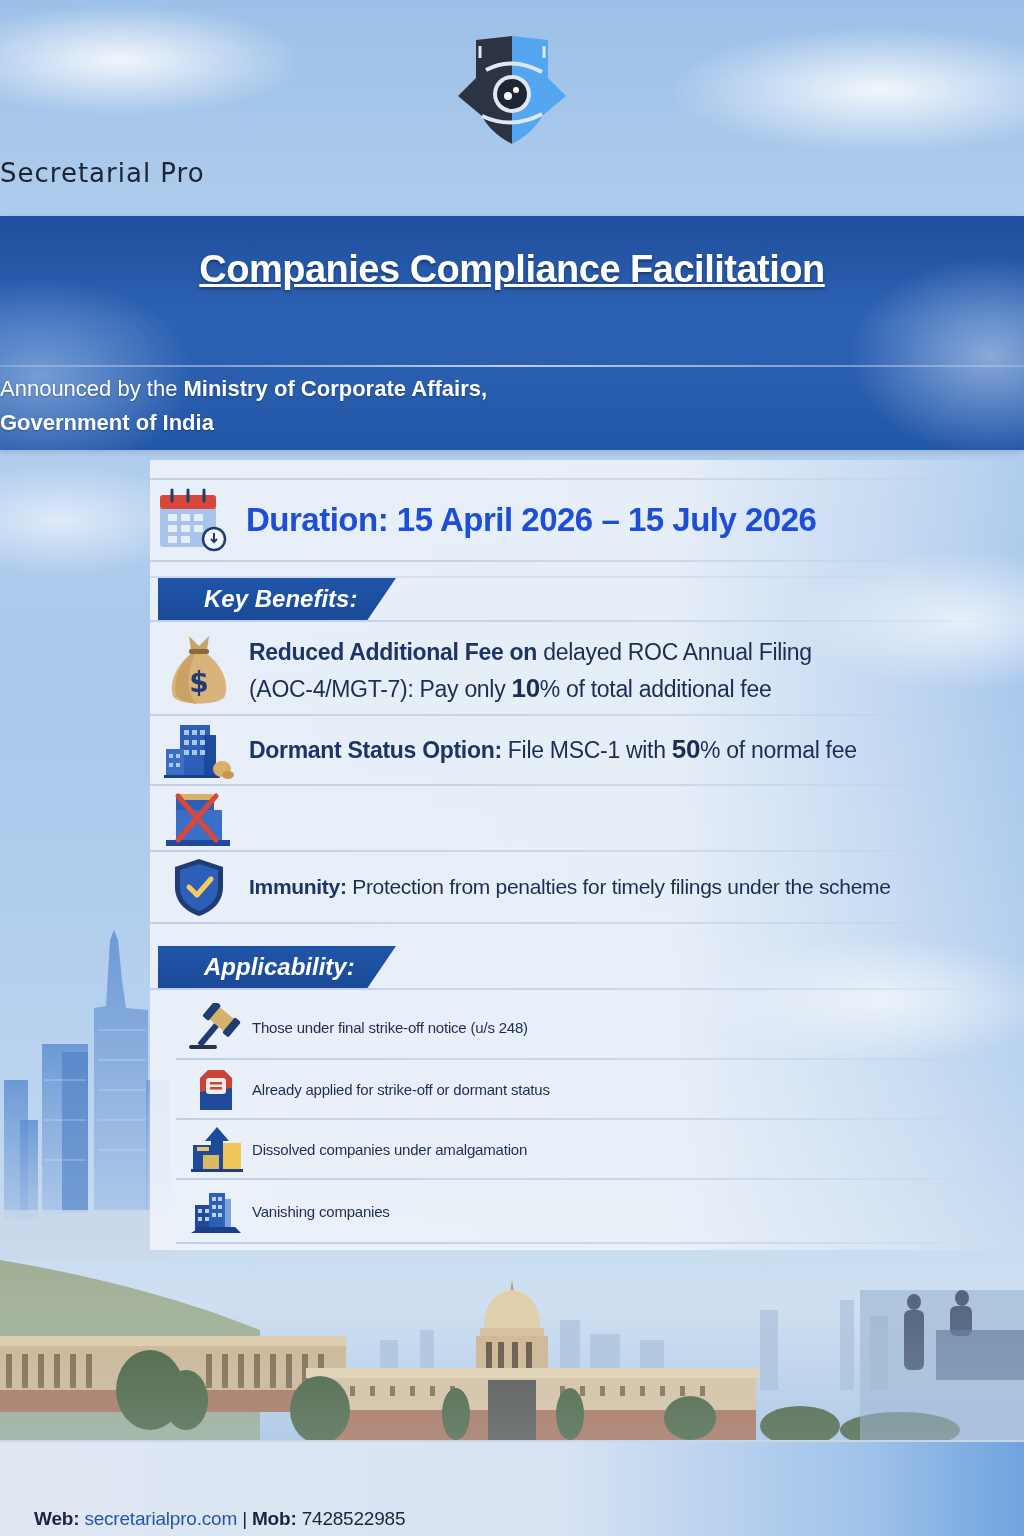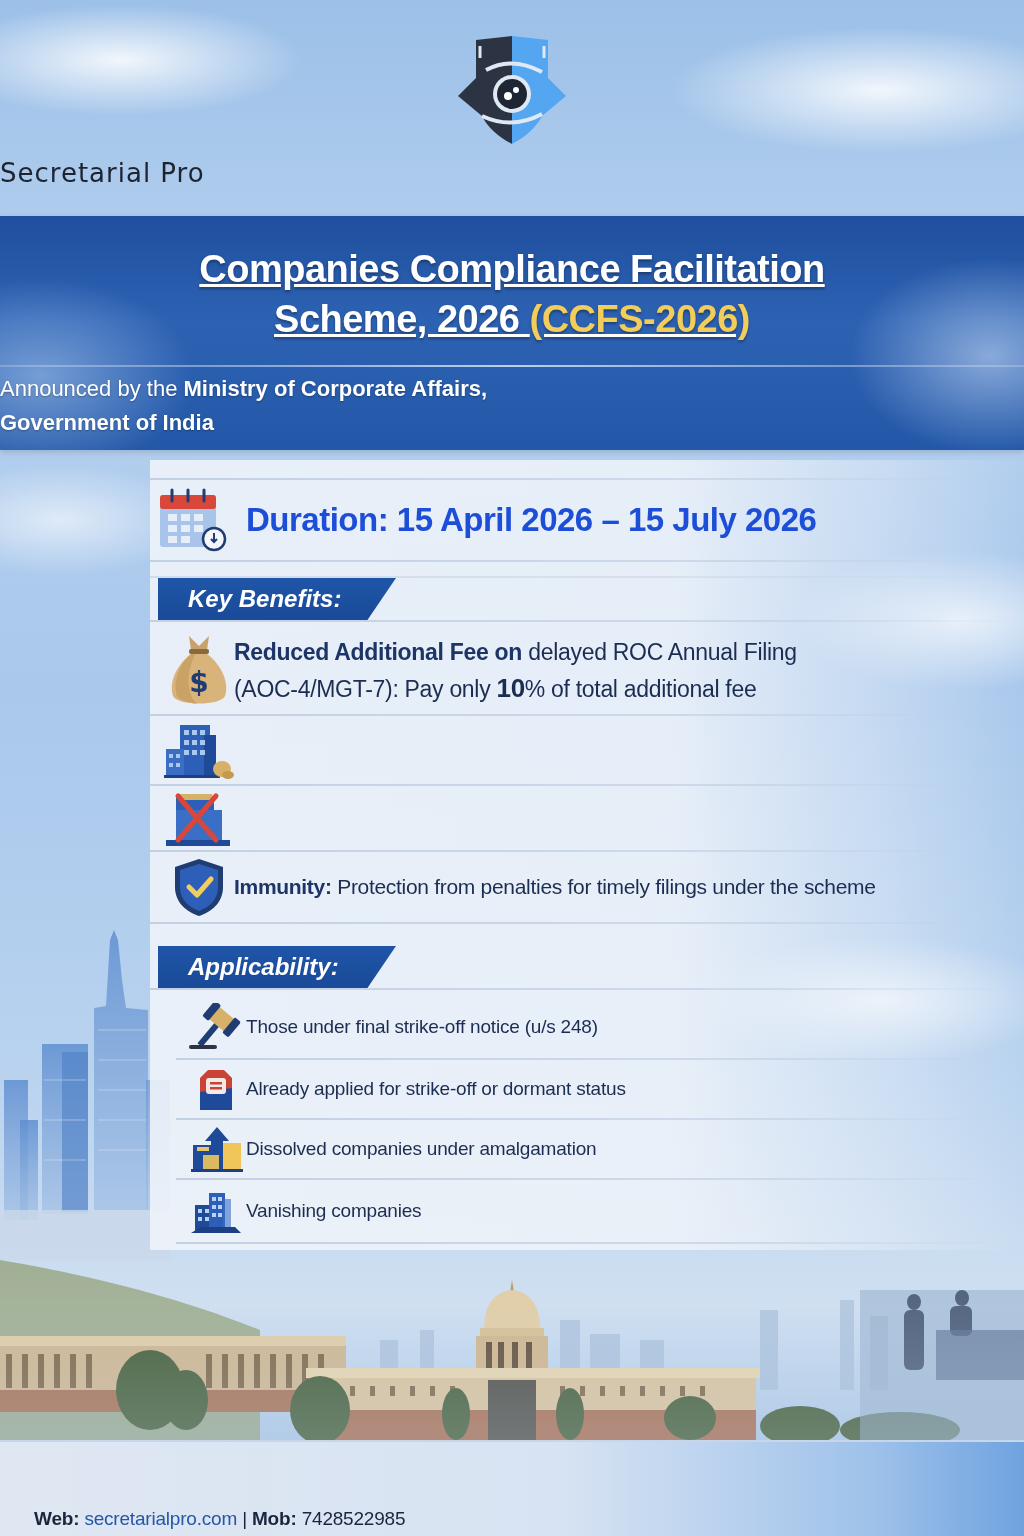--- a/index.html
+++ b/index.html
@@ -53,33 +53,33 @@
   .row-line{position:absolute;left:150px;height:2px;background:linear-gradient(90deg,rgba(190,205,225,.9),rgba(190,205,225,.6) 70%,rgba(190,205,225,0));}
 
   .duration{position:absolute;left:158px;top:486px;height:68px;display:flex;align-items:center}
   .duration-text{margin-left:16px;font-size:33px;font-weight:bold;color:#1d4ed8;letter-spacing:-.5px}
 
   .section-tag{
     position:absolute;left:158px;height:42px;width:238px;
     background:linear-gradient(180deg,#1f55a8,#1a4a98);
     clip-path:polygon(0 0,100% 0,88% 100%,0 100%);
     color:#fff;font-style:italic;font-weight:bold;font-size:24px;
-    padding-left:30px;line-height:42px;
+    padding-left:46px;line-height:42px;
   }
 
   .benefit{position:absolute;left:164px;display:flex;align-items:center}
   .benefit-icon{width:70px;height:62px;flex:0 0 70px;display:flex;align-items:center;justify-content:center}
-  .benefit-text{margin-left:0;font-size:23px;line-height:36px;color:#1c2d52;letter-spacing:-.3px}
+  .benefit-text{margin-left:15px;font-size:23px;line-height:36px;color:#1c2d52;letter-spacing:-.3px}
   .benefit-text b{font-weight:bold;color:#1c3566}
   .benefit-text .big{font-size:26px;font-weight:bold}
   .benefit-text.small{font-size:21px}
 
   .app{position:absolute;left:186px;display:flex;align-items:center}
   .app-icon{width:60px;height:50px;flex:0 0 60px;display:flex;align-items:center;justify-content:center}
-  .app-text{margin-left:0;font-size:19px;color:#1c2d52;letter-spacing:-.2px}
+  .app-text{margin-left:6px;font-size:15px;color:#1c2d52;letter-spacing:-.2px}
 
   
   .skyline-left{position:absolute;left:0;top:920px;width:170px;height:340px}
   .scene{position:absolute;left:0;top:1250px;width:1024px;height:190px;overflow:hidden}
 
   
   .footer{
     position:absolute;left:0;top:1440px;width:1024px;height:96px;
     background:linear-gradient(90deg,#dfe7f2 0%,#d7e3f3 55%,#9fc2ea 85%,#6fa3df 100%);
     border-top:2px solid #c8d6ea;
@@ -102,21 +102,20 @@
     <circle cx="70" cy="64" r="15" fill="#1f2633"></circle>
     <circle cx="66" cy="66" r="4" fill="#fff"></circle>
     <circle cx="74" cy="60" r="3" fill="#fff"></circle>
   </svg>
   <div class="logo-text">Secretarial Pro</div>
 </div>
 
 <div class="banner">
   <div class="title">
     <div>Companies Compliance Facilitation</div>
-    <div><span>Scheme, 2026 </span><span class="accent">(CCFS-2026)</span></div>
   </div>
   <div class="banner-divider"></div>
   <div class="subtitle">
     <div><span>Announced by the </span><b>Ministry of Corporate Affairs,</b></div>
     <div><b>Government of India</b></div>
   </div>
 </div>
 
 <svg class="skyline-left" viewBox="0 0 170 340">
   <defs>
@@ -215,20 +214,23 @@
         <rect x="5" y="35" width="4" height="4"></rect>
           <rect x="12" y="35" width="4" height="4"></rect>
         <rect x="5" y="44" width="4" height="4"></rect>
           <rect x="12" y="44" width="4" height="4"></rect>
       </g>
       <rect x="0" y="56" width="56" height="3" fill="#1c3f86"></rect>
       <ellipse cx="58" cy="50" rx="9" ry="8" fill="#d7b06a"></ellipse>
       <ellipse cx="64" cy="56" rx="6" ry="4" fill="#c59a4e"></ellipse>
     </svg>
   </div>
+  <div class="benefit-text">
+    <b>Dormant Status Option:</b><span> File MSC-1 with </span><span class="big">50</span><span>% of normal fee</span>
+  </div>
 </div>
 <div class="row-line" style="top:784px;width:860px"></div>
 
 <div class="benefit" style="top:788px">
   <div class="benefit-icon">
     <svg width="70" height="58" viewBox="0 0 70 58">
       <rect x="12" y="6" width="38" height="46" fill="#2e5fb8"></rect>
       <rect x="12" y="20" width="46" height="32" fill="#3b6fc6"></rect>
       <rect x="2" y="50" width="64" height="6" fill="#1f4a99"></rect>
       <path d="M14 4 L48 4 L50 10 L16 10 Z" fill="#d7b06a"></path>

